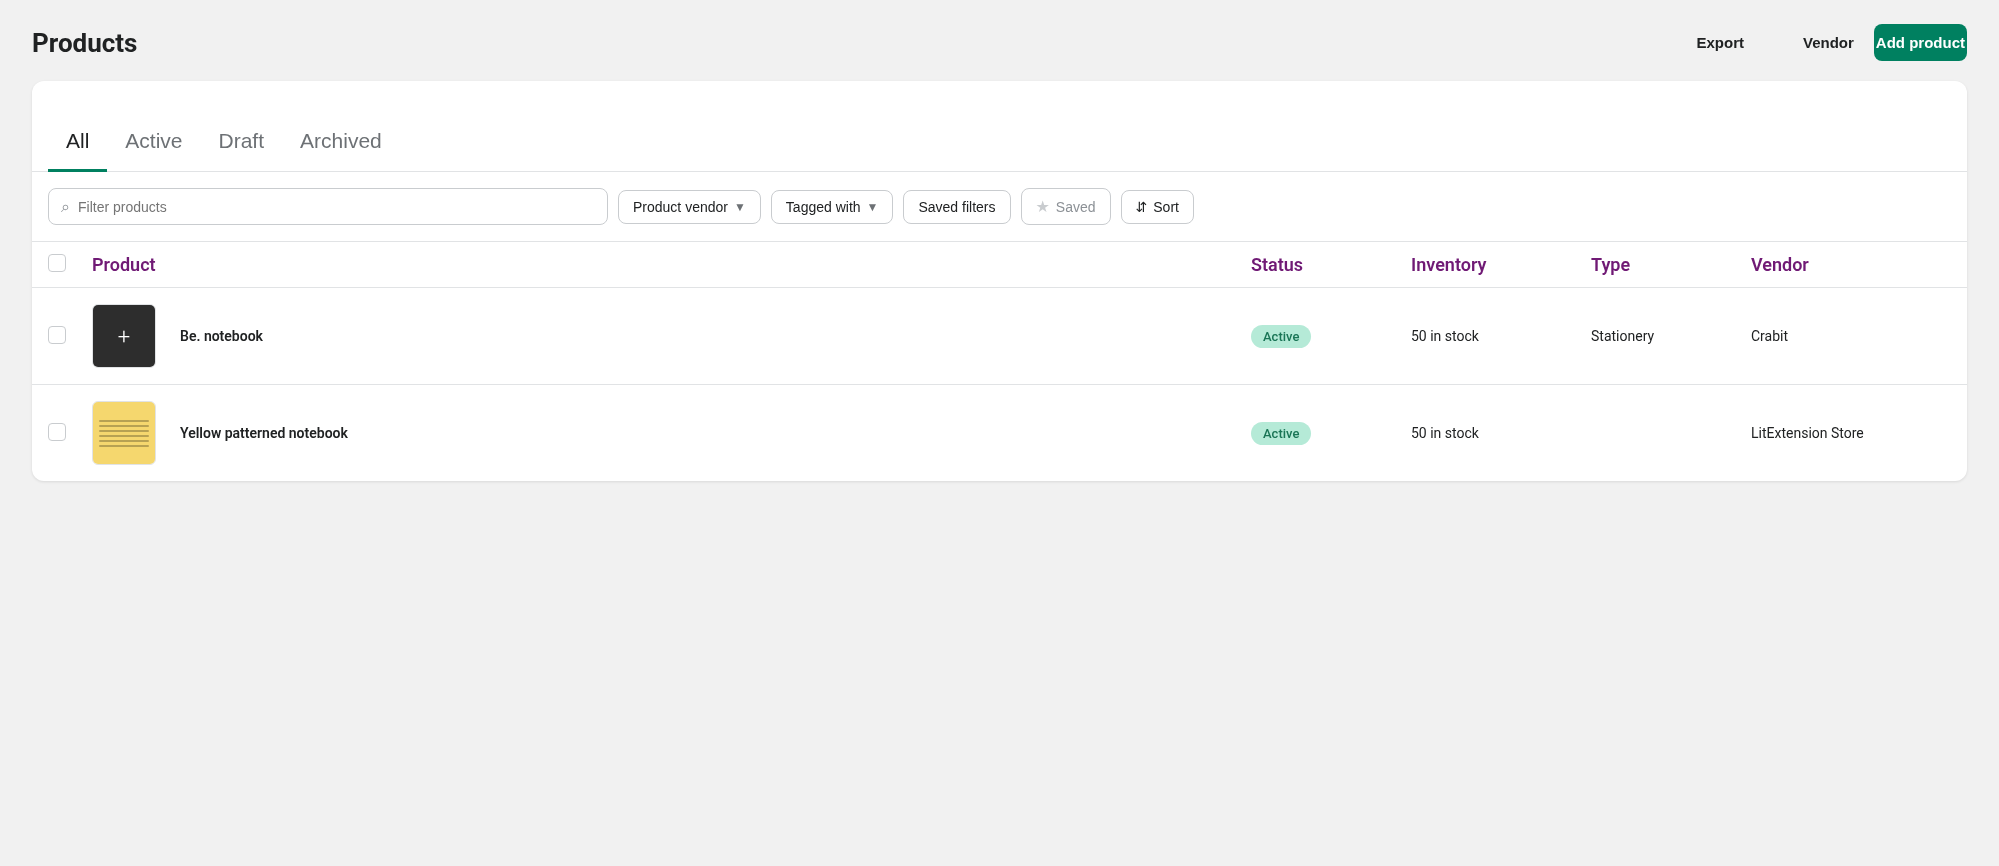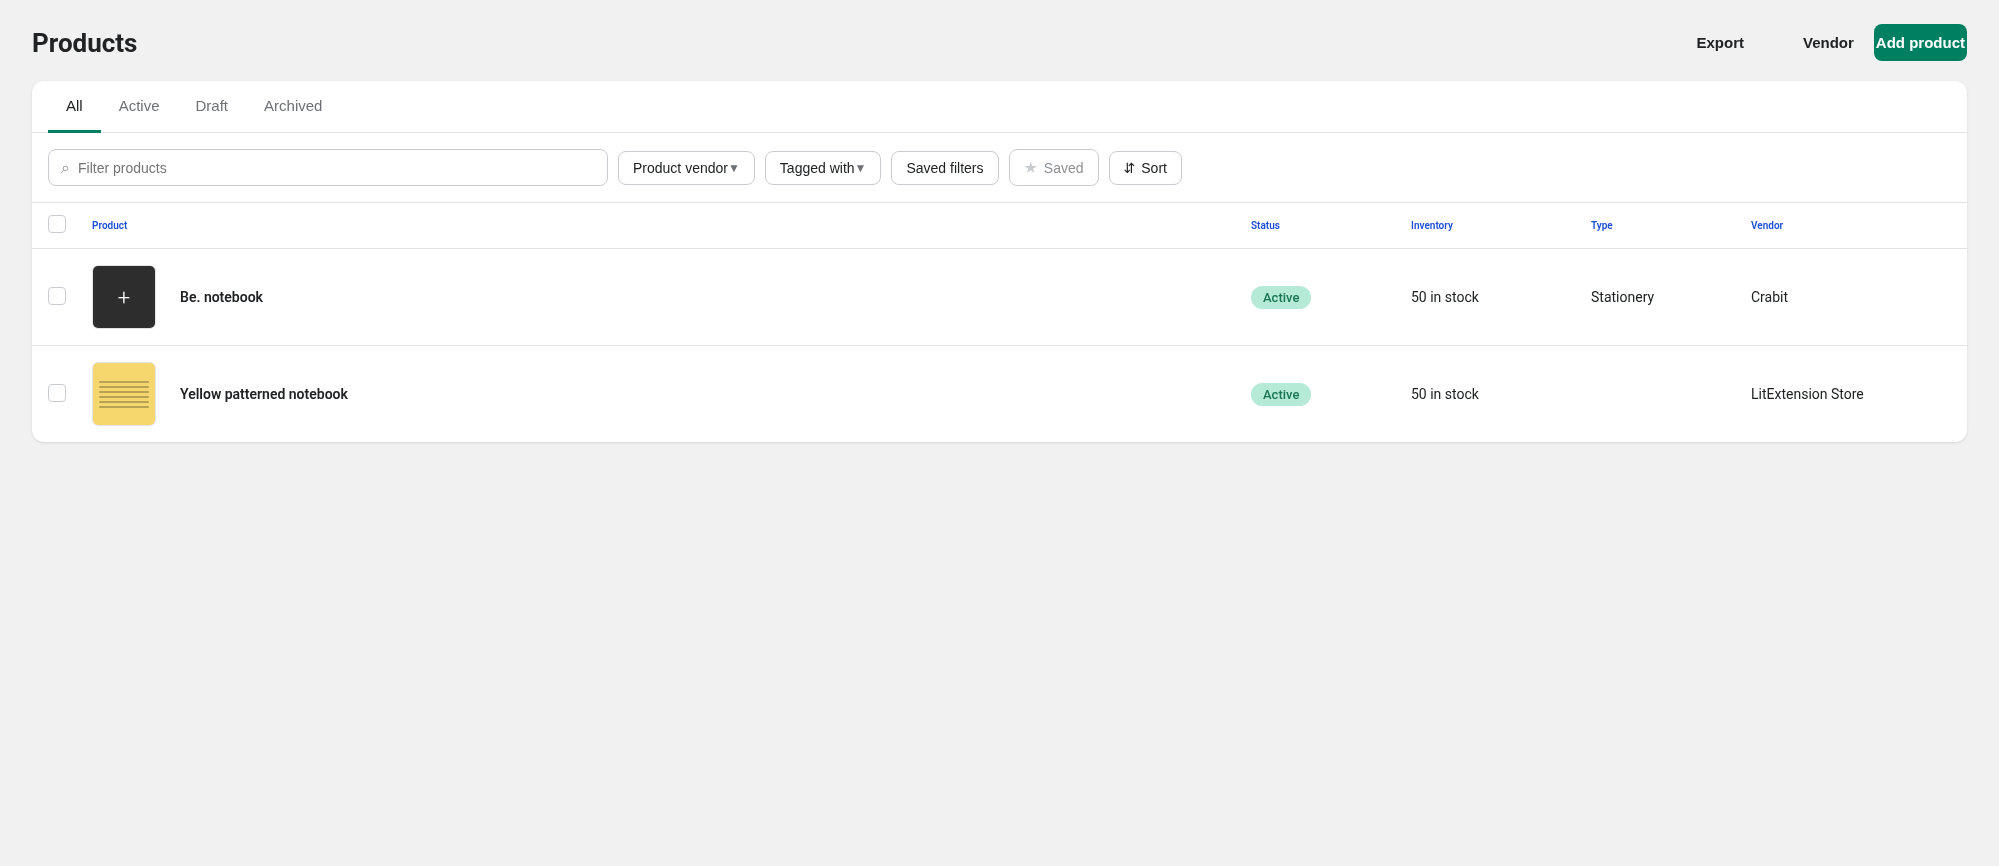--- a/index.html
+++ b/index.html
@@ -62,31 +62,32 @@
 
     .tabs {
       display: flex;
       gap: 0;
       border-bottom: 1px solid #e1e3e5;
       padding: 0 16px;
     }
 
     .tab {
       padding: 16px 18px;
-      font-size: 15px;
+      font-size: 21px;
       color: #6d7175;
       cursor: pointer;
       border-bottom: 3px solid transparent;
       text-decoration: none;
       font-weight: 400;
       background: none;
       border-top: none;
       border-left: none;
       border-right: none;
       margin-bottom: -1px;
+      margin-top: 32px;
     }
 
     .tab.active {
       color: #202223;
       font-weight: 500;
       border-bottom: 3px solid #008060;
     }
 
     .filters-row {
       display: flex;
@@ -118,20 +119,21 @@
       outline: none;
       font-size: 14px;
       color: #8c9196;
       width: 100%;
       background: transparent;
     }
 
     .filter-btn {
       display: flex;
       align-items: center;
+      gap: 6px;
       border: 1px solid #c9cccf;
       border-radius: 8px;
       padding: 8px 14px;
       background: #fff;
       font-size: 14px;
       color: #202223;
       cursor: pointer;
       font-weight: 400;
       white-space: nowrap;
     }
@@ -185,23 +187,23 @@
 
     .table-header {
       display: grid;
       grid-template-columns: 44px 1fr 160px 180px 160px 200px;
       padding: 12px 16px;
       border-bottom: 1px solid #e1e3e5;
       align-items: center;
     }
 
     .col-header {
-      font-size: 10px;
+      font-size: 18px;
       font-weight: 600;
-      color: #1d4ed8;
+      color: #701a75;
     }
 
     .table-row {
       display: grid;
       grid-template-columns: 44px 1fr 160px 180px 160px 200px;
       padding: 16px;
       border-bottom: 1px solid #e1e3e5;
       align-items: center;
     }
 

